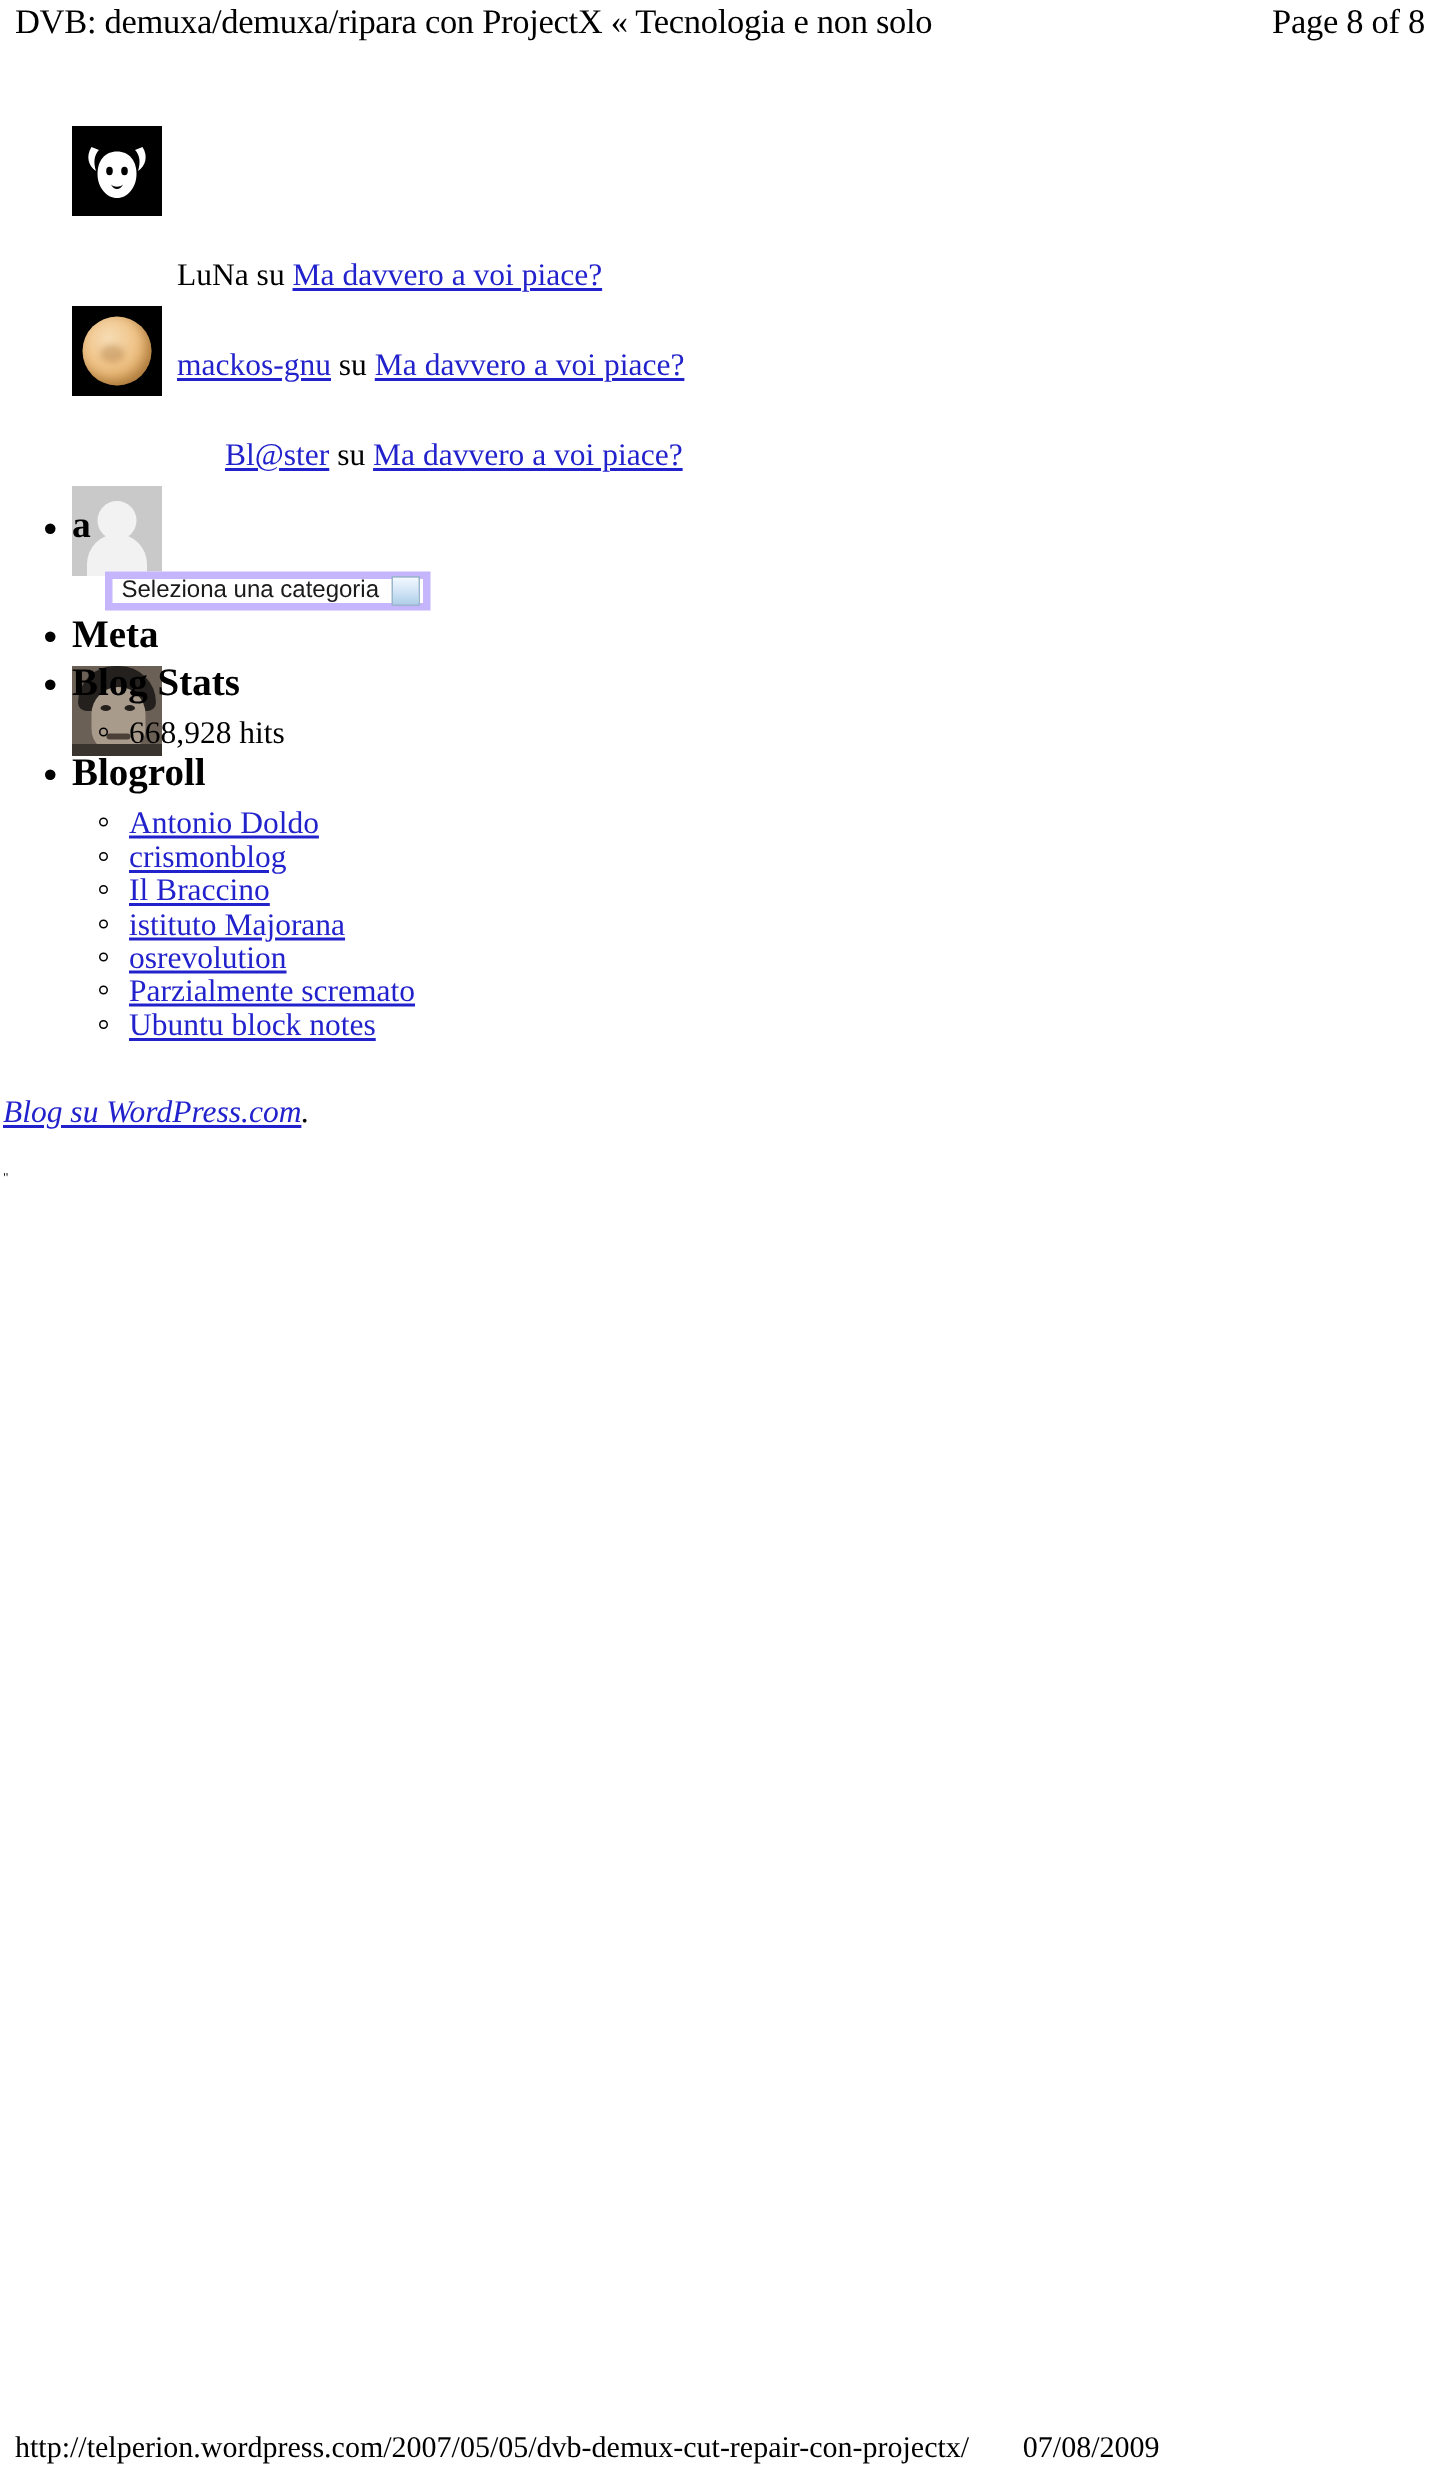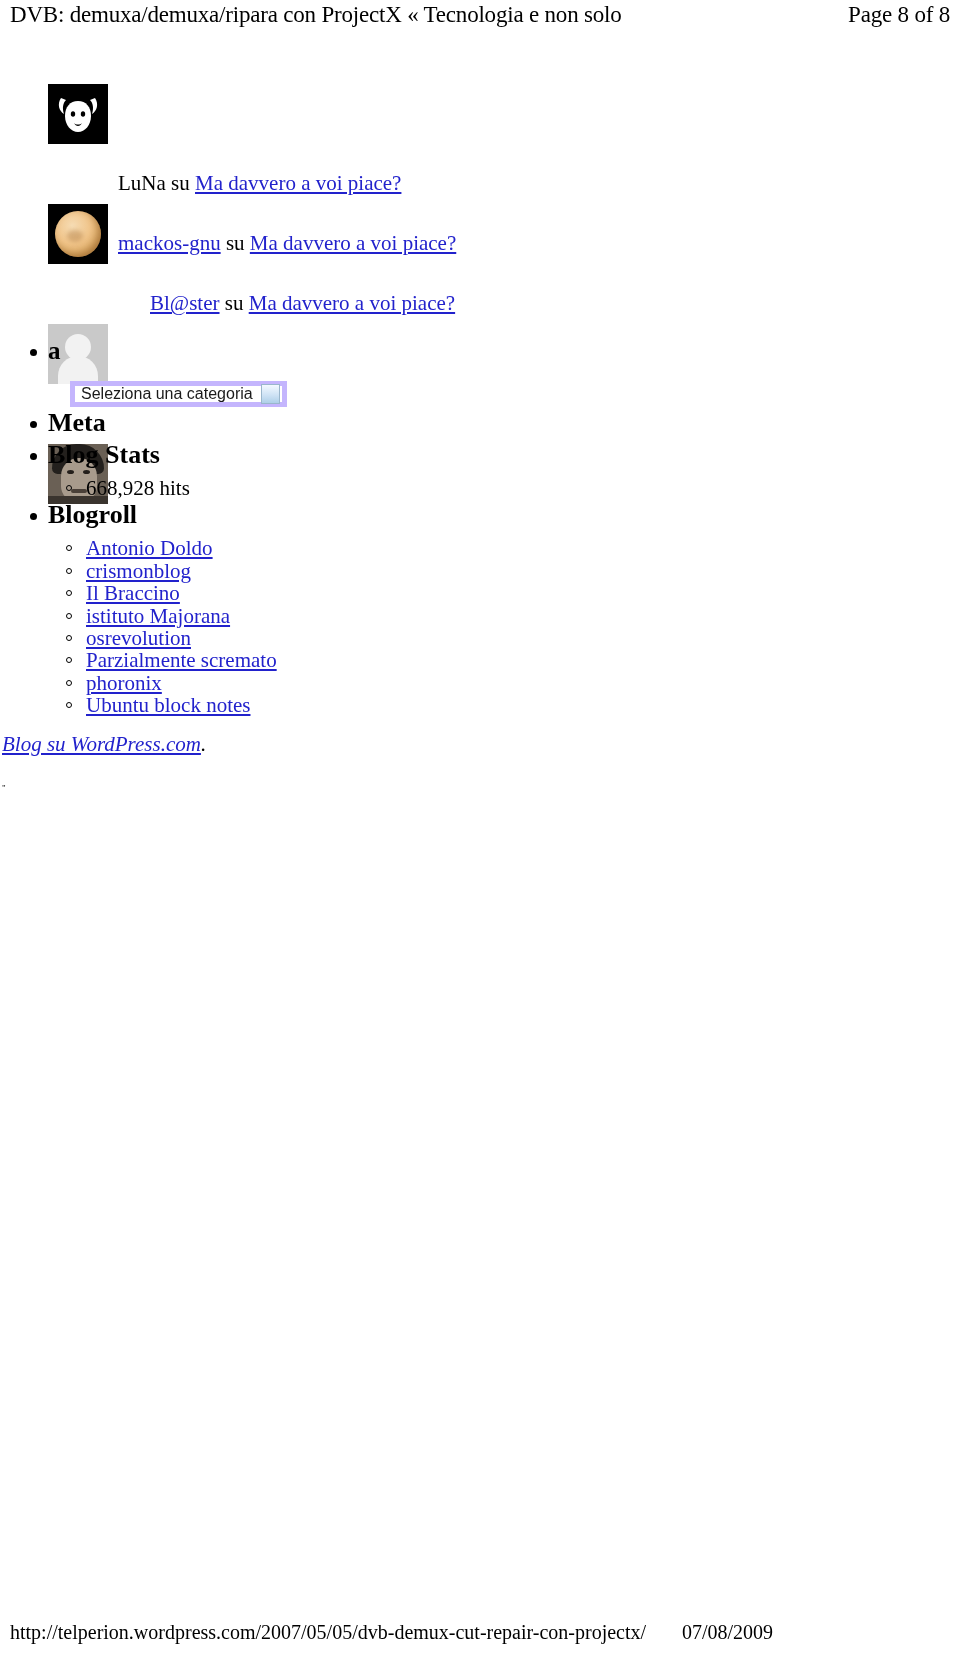--- a/index.html
+++ b/index.html
@@ -288,21 +288,21 @@
     width: 6px;
     height: 6px;
     border: 1px solid #000000;
     border-radius: 50%;
     background: transparent;
     box-sizing: border-box;
   }
 
   
   .credit {
-    margin: 14px 0 0 0;
+    margin: 34px 0 0 0;
     padding-left: 2px;
     font-size: 21px;
     line-height: 26px;
     font-style: italic;
     white-space: nowrap;
   }
   .credit a { color: #2222cc; text-decoration: underline; }
   .credit .period { color: #000; font-style: italic; }
 
   .stray-glyph {
@@ -403,21 +403,20 @@
 
     <li class="widget">
       <div class="widget-title">Blogroll</div>
       <ul class="sub-list">
         <li><a class="lnk" href="#">Antonio Doldo</a></li>
         <li><a class="lnk" href="#">crismonblog</a></li>
         <li><a class="lnk" href="#">Il Braccino</a></li>
         <li><a class="lnk" href="#">istituto Majorana</a></li>
         <li><a class="lnk" href="#">osrevolution</a></li>
         <li><a class="lnk" href="#">Parzialmente scremato</a></li>
-        <li><a class="lnk" href="#">phoronix</a></li>
         <li><a class="lnk" href="#">Ubuntu block notes</a></li>
       </ul>
     </li>
   </ul>
 
   <div class="credit">
     <a href="#">Blog su WordPress.com</a><span class="period">.</span>
   </div>
 
   <div class="stray-glyph">"</div>

